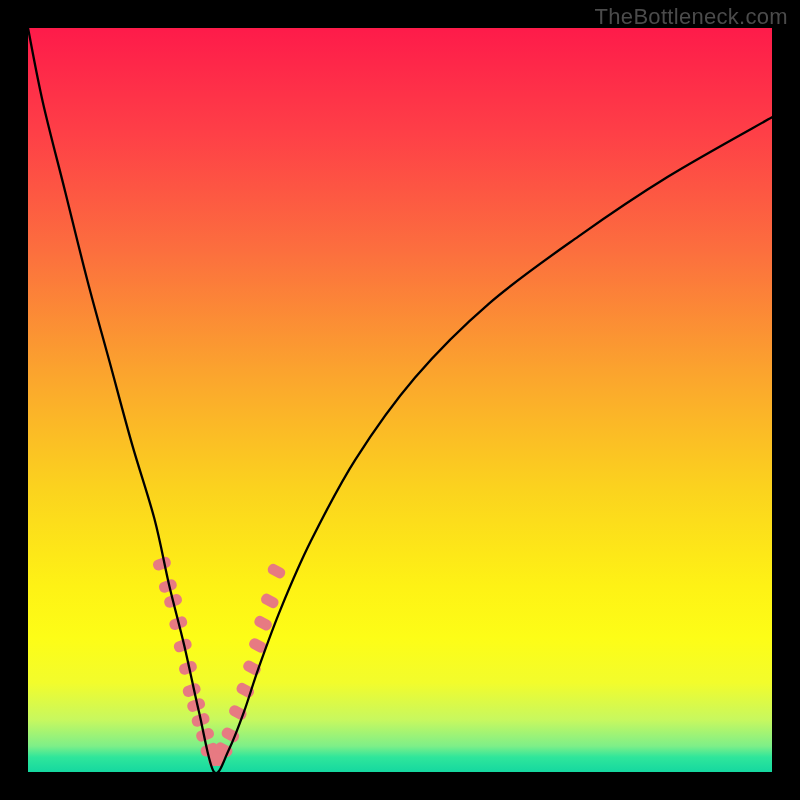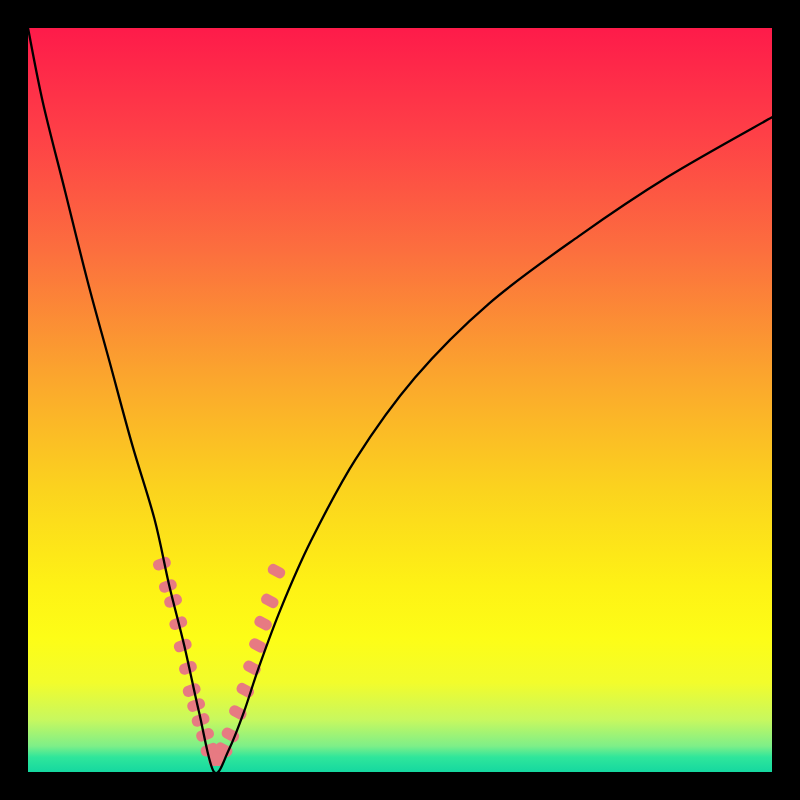--- a/index.html
+++ b/index.html
@@ -95,13 +95,14 @@
           <rect x="211.748" y="653.16" width="11" height="18" rx="5" class="marker" transform="rotate(-62 217.248 662.16)"></rect>
           <rect x="218.444" y="630.84" width="11" height="18" rx="5" class="marker" transform="rotate(-62 223.944 639.84)"></rect>
           <rect x="224.396" y="608.52" width="11" height="18" rx="5" class="marker" transform="rotate(-62 229.896 617.52)"></rect>
           <rect x="229.604" y="586.2" width="11" height="18" rx="5" class="marker" transform="rotate(-62 235.104 595.2)"></rect>
           <rect x="236.3" y="563.88" width="11" height="18" rx="5" class="marker" transform="rotate(-62 241.8 572.88)"></rect>
           <rect x="242.99599999999998" y="534.12" width="11" height="18" rx="5" class="marker" transform="rotate(-62 248.49599999999998 543.12)"></rect>
         </g>
       <path id="curve-path" class="curve" d="M 0,0 C 2.48,12.399999999999997 8.68,47.11999999999999 14.88,74.39999999999998 C 21.080000000000002,101.67999999999996 29.76,133.91999999999996 37.2,163.67999999999995 C 44.64,193.43999999999994 52.080000000000005,224.43999999999997 59.52,252.95999999999998 C 66.96000000000001,281.47999999999996 74.4,307.52 81.84,334.79999999999995 C 89.28,362.0799999999999 96.72000000000001,390.59999999999997 104.16000000000001,416.64 C 111.60000000000001,442.68 120.28,467.47999999999996 126.48,491.03999999999996 C 132.68,514.5999999999999 136.4,536.92 141.36,558 C 146.32000000000002,579.08 151.27999999999997,596.4399999999999 156.23999999999998,617.52 C 161.2,638.6 166.16,663.4 171.12,684.48 C 176.08,705.5600000000001 181.04,737.8 186,744 C 190.96,750.2 195.92000000000002,731.5999999999999 200.88000000000002,721.68 C 205.84000000000003,711.76 210.8,698.12 215.76,684.48 C 220.71999999999997,670.84 224.44,657.2 230.64,639.84 C 236.83999999999997,622.48 244.28,601.4 252.96,580.3199999999999 C 261.64,559.2399999999999 270.32000000000005,538.16 282.72,513.36 C 295.12,488.56000000000006 310,458.80000000000007 327.36,431.52000000000004 C 344.72,404.24 364.56,375.72 386.88,349.68 C 409.2,323.64 434,298.84 461.28,275.28 C 488.55999999999995,251.71999999999997 520.8,229.40000000000006 550.56,208.32000000000005 C 580.3199999999999,187.24000000000004 607.6,168.63999999999996 639.84,148.79999999999995 C 672.08,128.95999999999995 726.64,99.19999999999997 744,89.27999999999997"></path>
     </svg>
   </div>
+  <div class="watermark">TheBottleneck.com</div>
 </div>
 
 </body></html>

